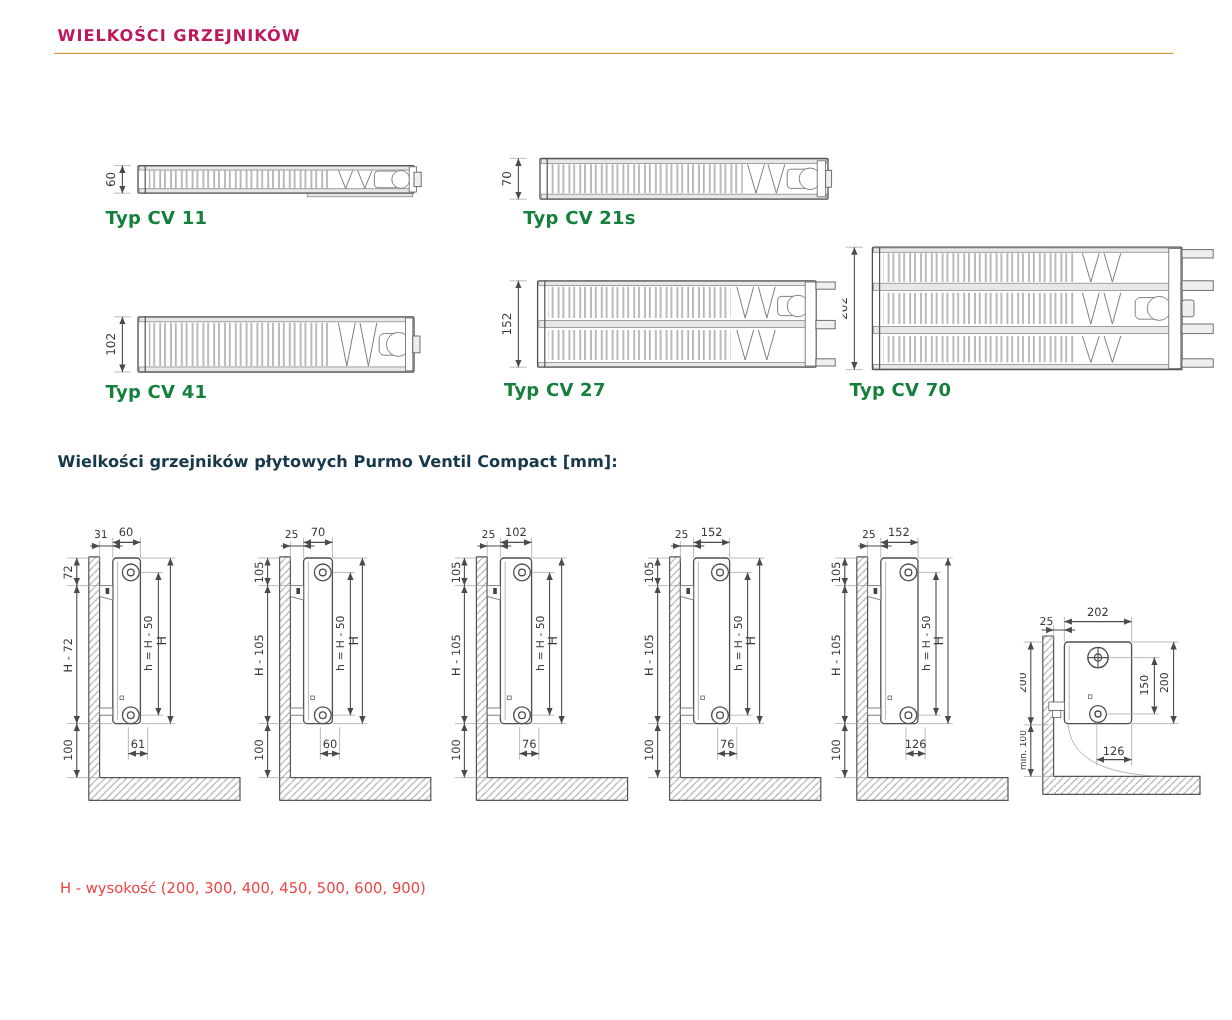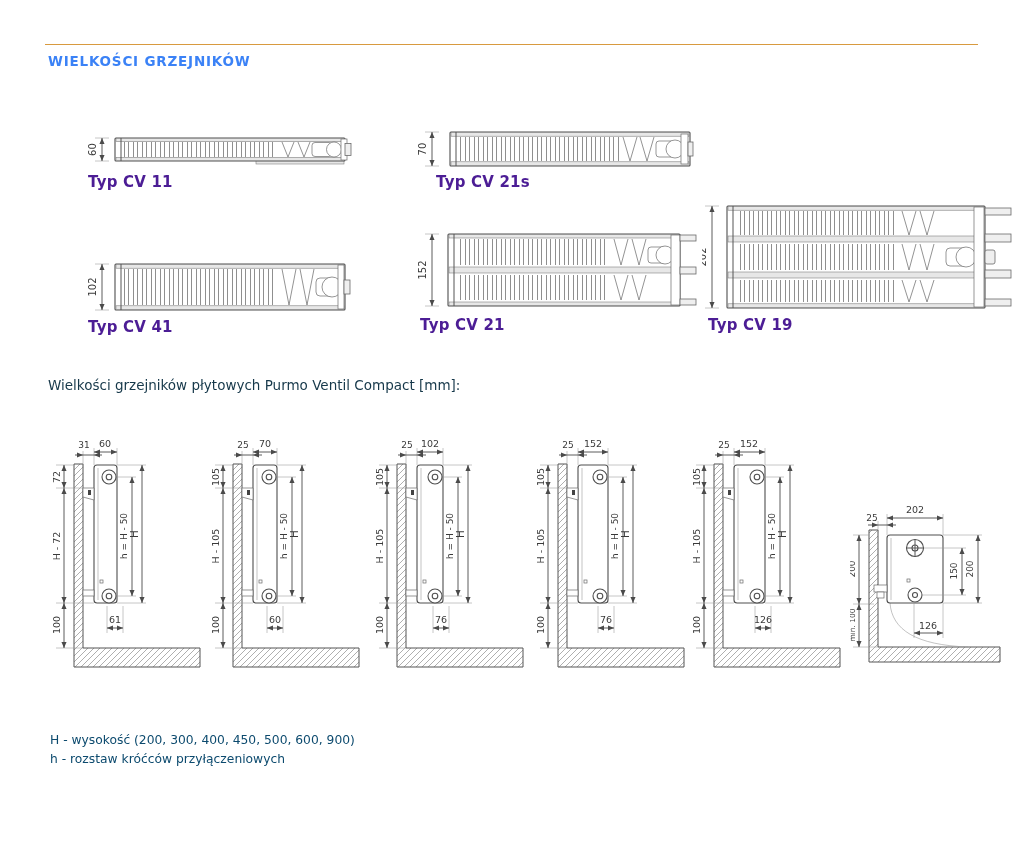--- a/index.html
+++ b/index.html
@@ -1,22 +1,22 @@
 <!DOCTYPE html>
 <html><head>
 <meta charset="utf-8">
 <style>
   html,body{margin:0;padding:0;background:#fff;}
   body{width:1027px;height:850px;position:relative;font-family:"DejaVu Sans","Liberation Sans",sans-serif;}
   .abs{position:absolute;}
-  .page-title{color:#3b82f6;font-size:13.5px;font-weight:bold;letter-spacing:.8px;margin-top:31px;}
+  .page-title{color:#be185d;font-size:13.5px;font-weight:bold;letter-spacing:.8px;}
   .accent-rule{border:none;border-top:1.6px solid #D89A3F;margin:0;}
-  .type-label{color:#4c1d95;font-size:15px;font-weight:bold;letter-spacing:.2px;}
-  .section-heading{color:#16384A;font-size:13.5px;font-weight:normal;}
-  .legend{color:#0c4a6e;font-size:12.3px;line-height:18.8px;}
+  .type-label{color:#15803d;font-size:15px;font-weight:bold;letter-spacing:.2px;}
+  .section-heading{color:#16384A;font-size:13.5px;font-weight:bold;}
+  .legend{color:#ef4444;font-size:12.3px;line-height:18.8px;}
   svg text{font-family:"DejaVu Sans","Liberation Sans",sans-serif;fill:#3a3a3a;}
   .t75{font-size:7.5px}.t9{font-size:9px}.t95{font-size:9.5px}.t10{font-size:10px}.t105{font-size:10.5px}
   .ln{stroke:#555;stroke-width:1;fill:none}
   .ext{stroke:#999;stroke-width:.55;fill:none}
   .dim{stroke:#4a4a4a;stroke-width:.9;fill:none}
   .outline{stroke:#4f4f4f;stroke-width:1.1;fill:#fff}
   .outline2{stroke:#6a6a6a;stroke-width:.7;fill:#fff}
   .seam{stroke:#9a9a9a;stroke-width:.6;fill:none}
   .bar{fill:#e7e7e7;stroke:#777;stroke-width:.55}
   .stub{fill:#efefef;stroke:#6a6a6a;stroke-width:.8}
@@ -122,21 +122,21 @@
     <rect x="39" y="47" width="152" height="25" fill="url(#fins)"></rect>
     <path class="fin" d="M196,11 L203,37 L210,11 M214,11 L221,37 L228,11 M196,47 L203,72 L210,47 M214,47 L221,72 L228,47"></path>
     <rect class="outline2" x="230" y="19" width="20" height="16" rx="3"></rect>
     <circle class="outline2" cx="247" cy="27" r="9"></circle>
     <rect class="outline2" x="253" y="7" width="9" height="70"></rect>
     <rect class="stub" x="262" y="7" width="16" height="6"></rect>
     <rect class="stub" x="262" y="39" width="16" height="7"></rect>
     <rect class="stub" x="262" y="71" width="16" height="6"></rect>
   </g>
 </svg>
-<div class="abs type-label" style="left:420px;top:316px">Typ CV 21</div>
+<div class="abs type-label" style="left:420px;top:316px">Typ CV 27</div>
 
 <svg class="abs" style="left:702px;top:196px" width="322" height="122" viewBox="0 0 322 122">
   <g>
     <path class="ext" d="M3,10 H17 M3,112 H17"></path>
     <line class="dim" x1="10" y1="10" x2="10" y2="112" marker-start="url(#arr)" marker-end="url(#arr)"></line>
   </g>
   <text class="t10" x="4" y="61" text-anchor="middle" transform="rotate(-90 4 61)">202</text>
   <g>
     <rect class="outline" x="25" y="10" width="258" height="102" rx="1"></rect>
     <rect class="bar" x="26" y="10.6" width="256" height="3.6"></rect>
@@ -151,21 +151,21 @@
     <rect class="outline2" x="244" y="52" width="22" height="18" rx="4"></rect>
     <circle class="outline2" cx="264" cy="61" r="10"></circle>
     <rect class="outline2" x="272" y="11" width="10" height="100"></rect>
     <rect class="stub" x="283" y="12" width="26" height="7"></rect>
     <rect class="stub" x="283" y="38" width="26" height="8"></rect>
     <rect class="stub" x="283" y="74" width="26" height="8"></rect>
     <rect class="stub" x="283" y="103" width="26" height="7"></rect>
     <rect class="stub" x="283" y="54" width="10" height="14" rx="2"></rect>
   </g>
 </svg>
-<div class="abs type-label" style="left:708px;top:316px">Typ CV 19</div>
+<div class="abs type-label" style="left:708px;top:316px">Typ CV 70</div>
 
 <div class="abs section-heading" style="left:48px;top:377px">Wielkości grzejników płytowych Purmo Ventil Compact [mm]:</div>
 
 <svg class="abs" style="left:48px;top:424px" width="158" height="250" viewBox="0 0 158 250">
   <g>
     <rect x="26" y="40" width="9" height="203" fill="url(#hatch)"></rect>
     <path class="ln" d="M26,40 H35 M26,40 V243 M35,40 V224 M26,243 H35"></path>
   </g>
   <g>
     <rect x="35" y="224" width="117" height="19" fill="url(#hatch)"></rect>
@@ -420,14 +420,13 @@
   <text class="t9" x="22" y="29" text-anchor="middle">25</text>
   <text class="t9" x="5" y="77" text-anchor="middle" transform="rotate(-90 5 77)">200</text>
   <text class="t75" x="5" y="133" text-anchor="middle" transform="rotate(-90 5 133)">min. 100</text>
   <text class="t9" x="107" y="79" text-anchor="middle" transform="rotate(-90 107 79)">150</text>
   <text class="t9" x="123" y="77" text-anchor="middle" transform="rotate(-90 123 77)">200</text>
   <text class="t95" x="78" y="137" text-anchor="middle">126</text>
 </svg>
 
 <div class="abs legend" style="left:50px;top:731px">
   <div>H - wysokość (200, 300, 400, 450, 500, 600, 900)</div>
-  <div>h - rozstaw króćców przyłączeniowych</div>
 </div>
 
 </body></html>

